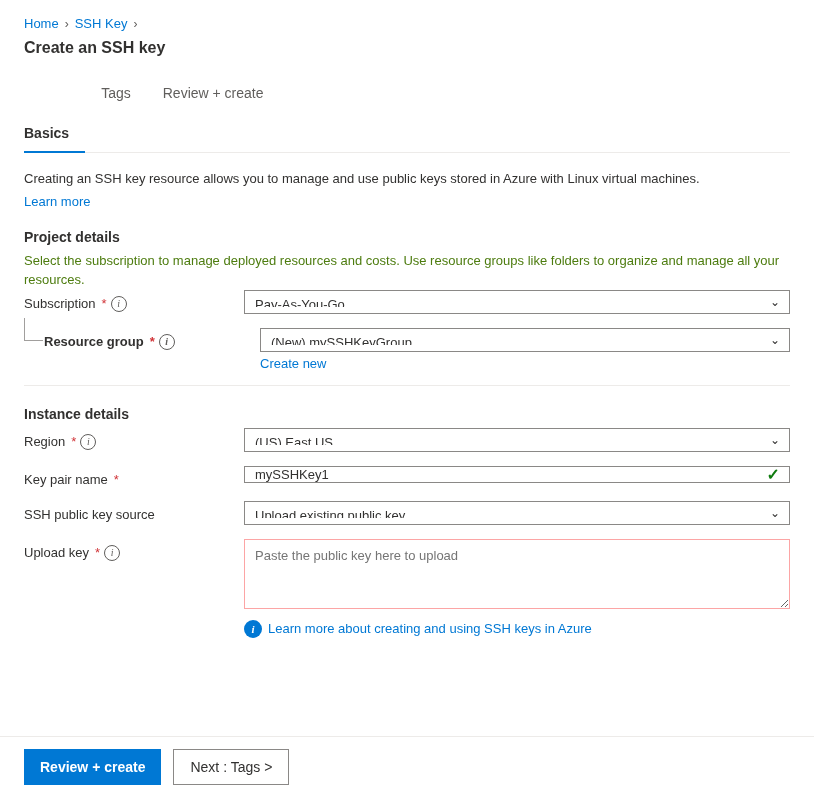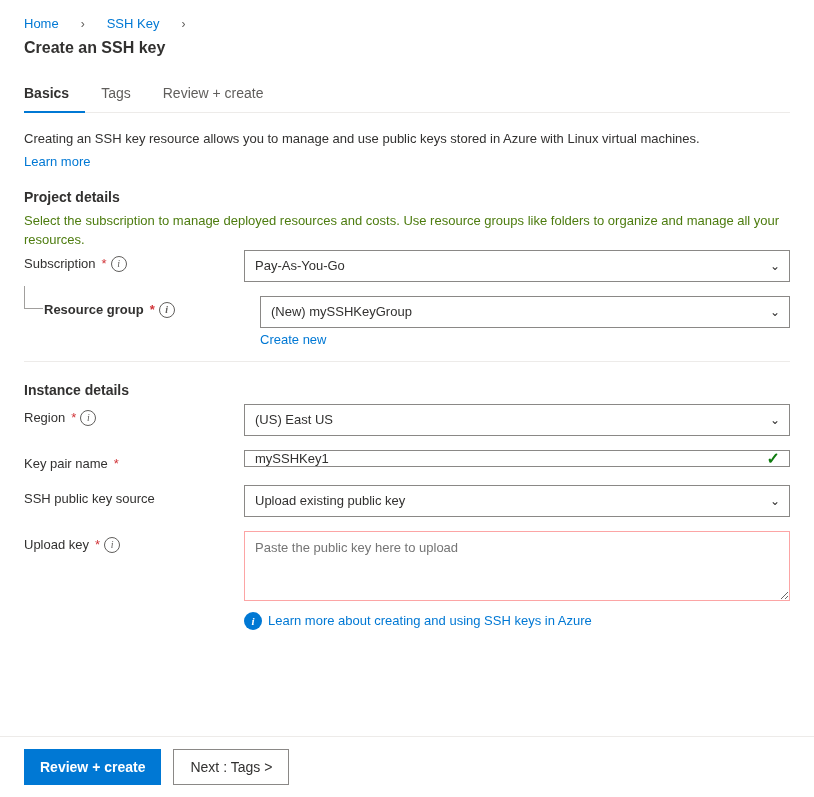--- a/index.html
+++ b/index.html
@@ -16,21 +16,21 @@
       flex-direction: column;
       min-height: 797px;
     }
     .main-content {
       flex: 1;
       padding: 16px 24px 24px 24px;
     }
     .breadcrumb {
       display: flex;
       align-items: center;
-      gap: 22px;
+      gap: 6px;
       font-size: 13px;
       margin-bottom: 8px;
       color: #0078d4;
     }
     .breadcrumb a {
       color: #0078d4;
       text-decoration: none;
       cursor: pointer;
     }
     .breadcrumb-sep {
@@ -55,21 +55,21 @@
       font-size: 14px;
       color: #605e5c;
       border-bottom: 2px solid transparent;
       margin-bottom: -1px;
     }
     .tab.active {
       color: #323130;
       font-weight: 600;
       border-bottom: 2px solid #0078d4;
     }
-    .tab:first-child { padding-left: 0; }
+    .tab:first-child { padding-left: 0; margin-top: 40px; }
     .intro-text {
       font-size: 13px;
       color: #323130;
       margin-bottom: 4px;
       line-height: 1.5;
     }
     .learn-more {
       color: #0078d4;
       text-decoration: none;
       font-size: 13px;
@@ -132,21 +132,21 @@
       width: 100%;
       padding: 6px 32px 6px 10px;
       border: 1px solid #8a8886;
       font-size: 13px;
       color: #323130;
       background: #fff;
       appearance: none;
       -webkit-appearance: none;
       cursor: pointer;
       outline: none;
-      height: 32px;
+      height: 24px;
     }
     .select-chevron {
       position: absolute;
       right: 10px;
       top: 50%;
       transform: translateY(-50%);
       pointer-events: none;
       color: #323130;
       font-size: 12px;
     }

